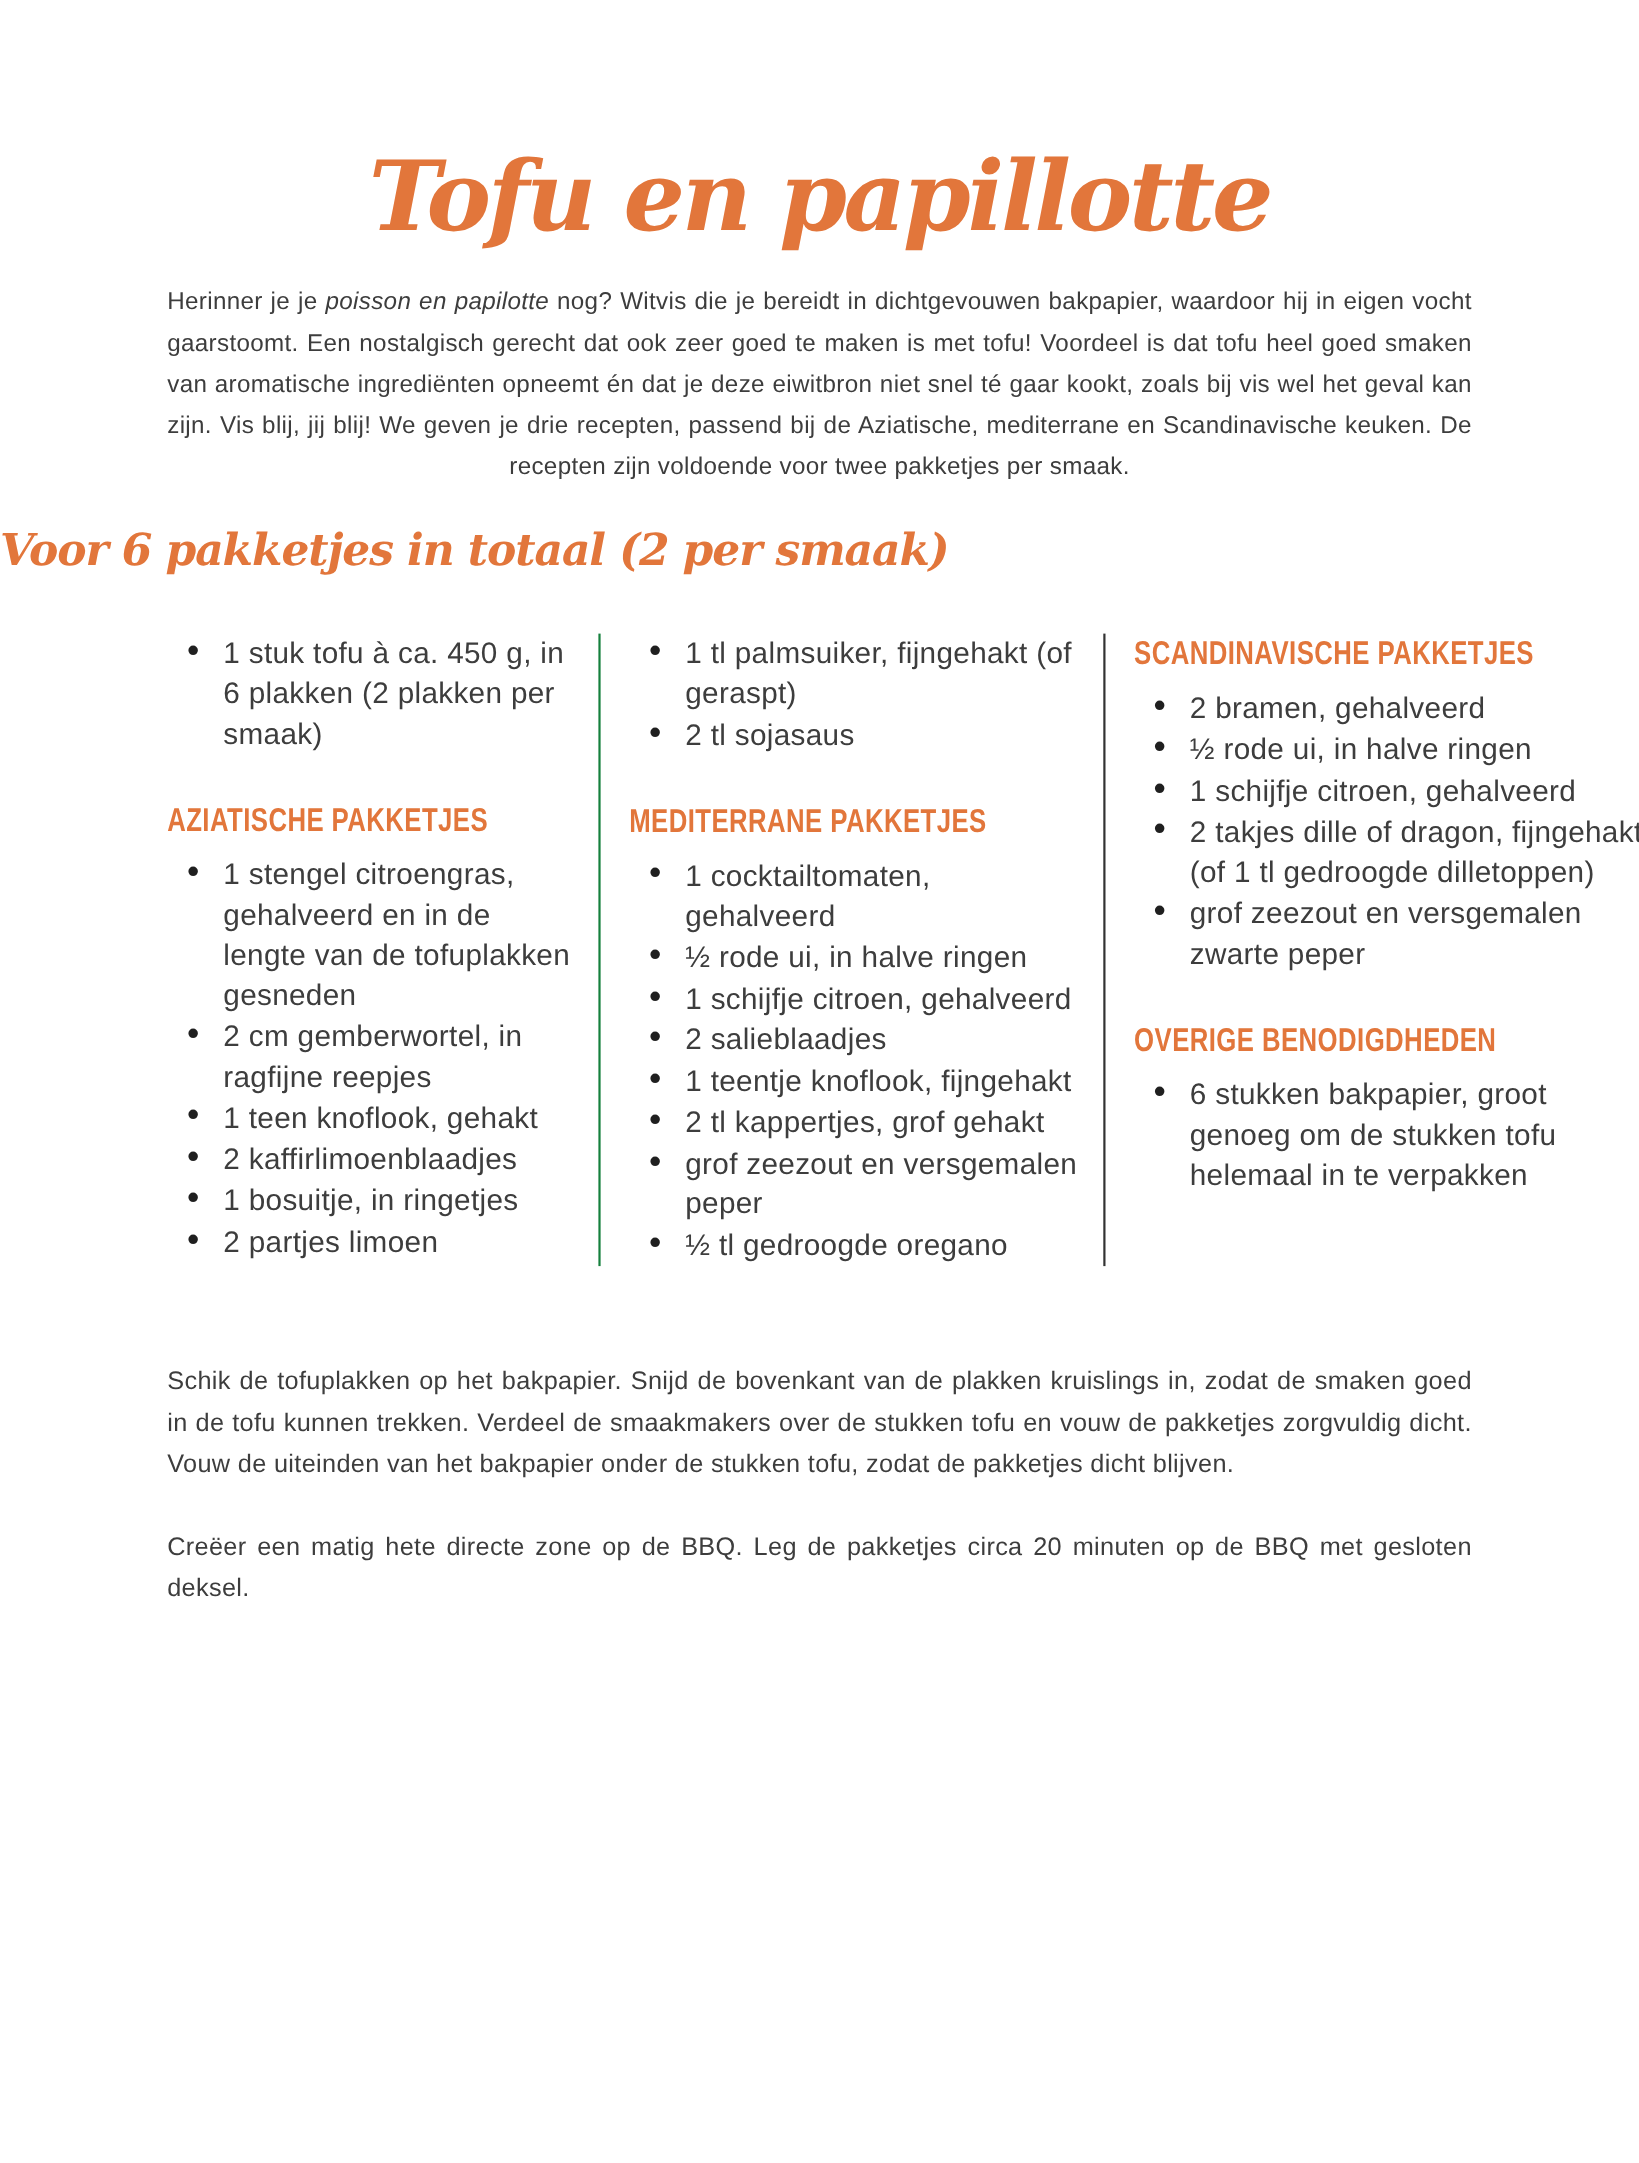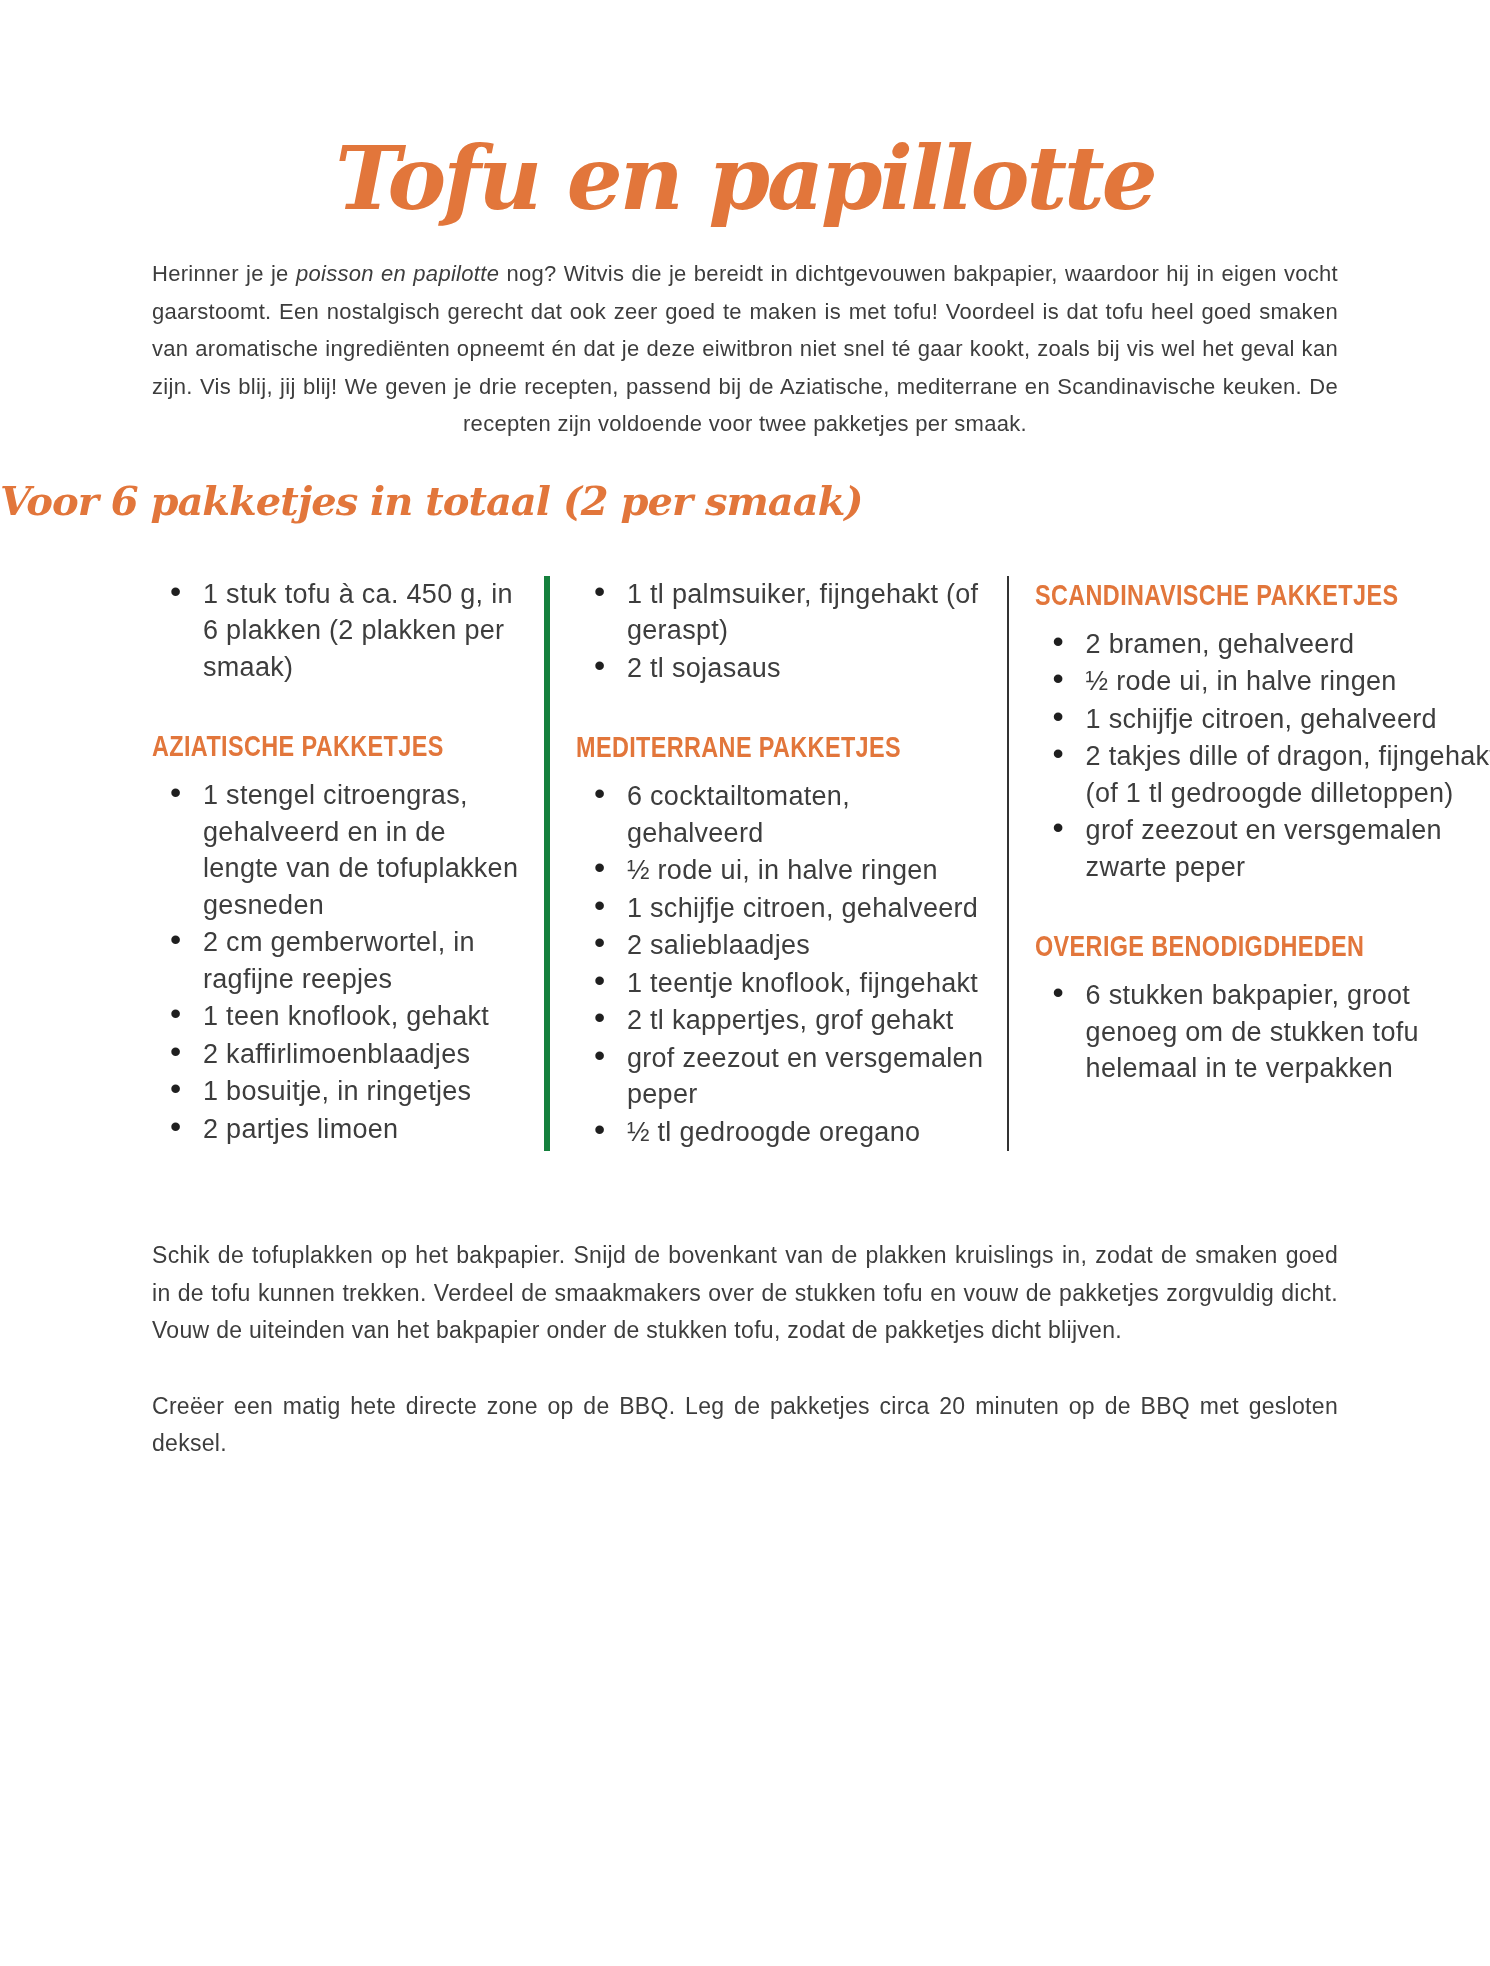--- a/index.html
+++ b/index.html
@@ -51,21 +51,21 @@
   }
 
   
   .cols {
     display:flex;
     margin:52px 128px 0 152px;
     min-height:500px;
   }
   .col { flex:1; box-sizing:border-box; }
   .col-1 { padding-right:18px; }
-  .col-2 { border-left:6px solid #15803d; padding:0 14px 0 26px; }
+  .col-2 { border-left:2px solid #15803d; padding:0 14px 0 26px; }
   .col-3 { border-left:2px solid #333; padding-left:26px; }
 
   ul.ing-list { list-style:none; margin:0; padding:0 0 0 18px; }
   ul.ing-list li {
     position:relative;
     padding-left:33px;
     font-size:27px;
     line-height:36.5px;
     font-weight:300;
     letter-spacing:0.3px;
@@ -131,21 +131,21 @@
       </ul>
     </div>
 
     <div class="col col-2">
       <ul class="ing-list">
         <li>1 tl palmsuiker, fijngehakt (of geraspt)</li>
         <li>2 tl sojasaus</li>
       </ul>
       <div class="col-header">MEDITERRANE PAKKETJES</div>
       <ul class="ing-list">
-        <li>6 cocktailtomaten, gehalveerd</li>
+        <li>1 cocktailtomaten, gehalveerd</li>
         <li>½ rode ui, in halve ringen</li>
         <li>1 schijfje citroen, gehalveerd</li>
         <li>2 salieblaadjes</li>
         <li>1 teentje knoflook, fijngehakt</li>
         <li>2 tl kappertjes, grof gehakt</li>
         <li>grof zeezout en versgemalen peper</li>
         <li>½ tl gedroogde oregano</li>
       </ul>
     </div>
 

